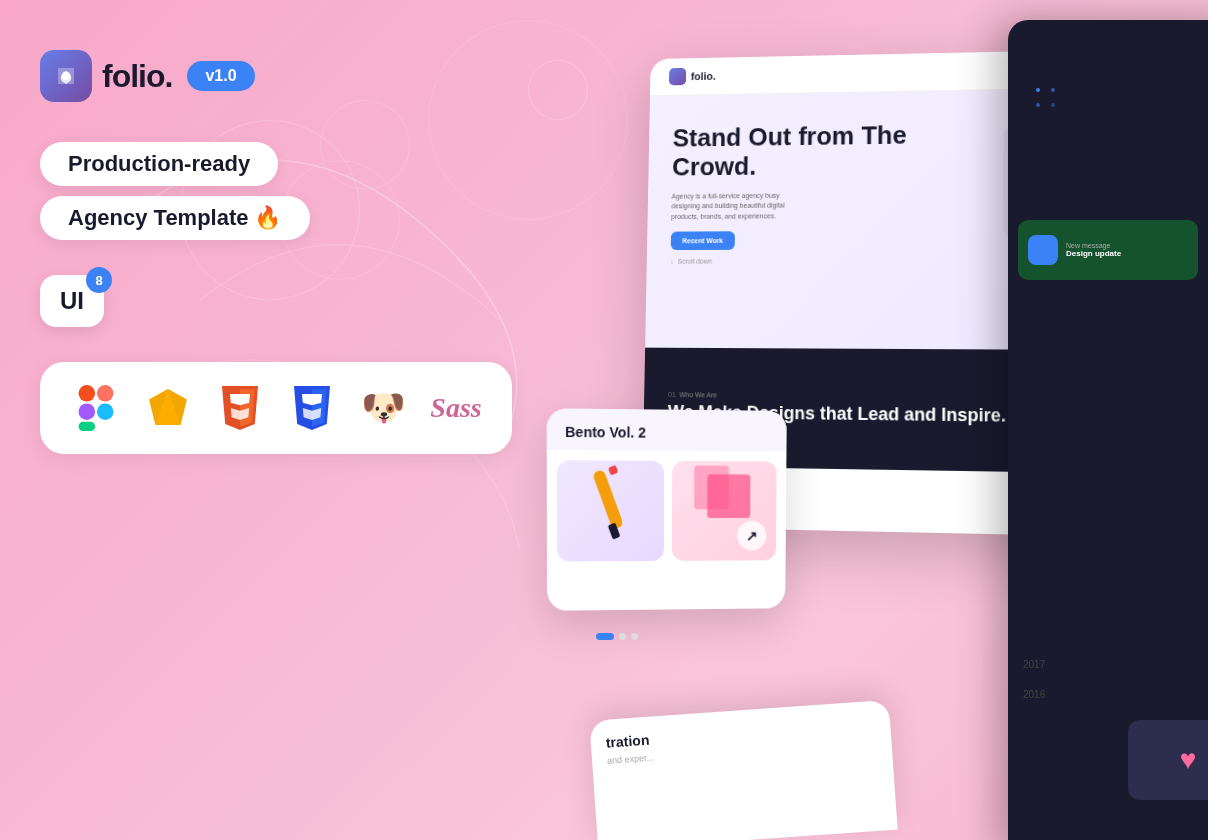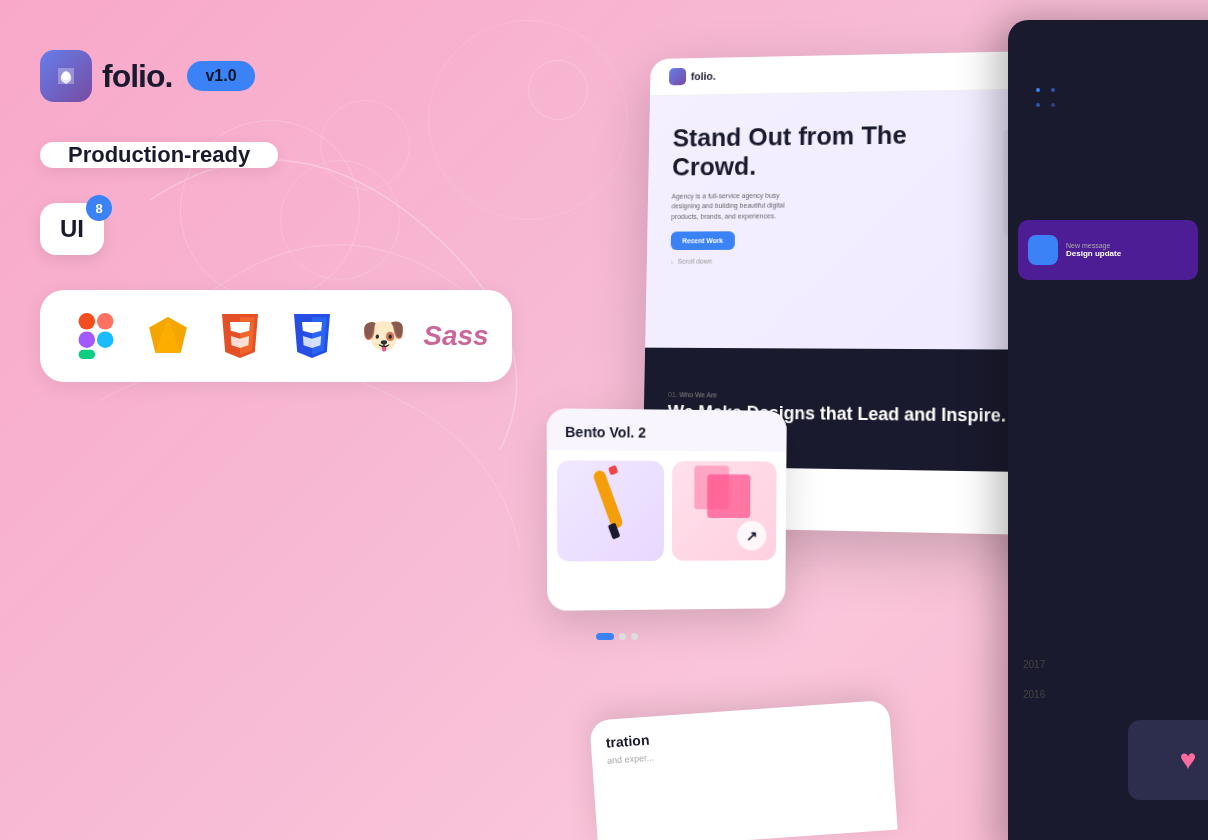--- a/index.html
+++ b/index.html
@@ -48,42 +48,42 @@
 
     .logo-text {
       font-size: 32px;
       font-weight: 800;
       color: #1a1a2e;
       letter-spacing: -1px;
     }
 
     .version-badge {
       background: #3b82f6;
-      color: #0f172a;
+      color: #ffffff;
       font-size: 16px;
       font-weight: 700;
       padding: 6px 18px;
       border-radius: 30px;
       margin-left: 5px;
     }
 
     
     .feature-pills {
       display: flex;
       flex-direction: column;
       gap: 10px;
       margin-bottom: 35px;
     }
 
     .pill {
       display: inline-flex;
       align-items: center;
       background: white;
       border-radius: 50px;
-      padding: 0 28px;
+      padding: 9px 28px;
       font-size: 22px;
       font-weight: 800;
       color: #1a1a2e;
       box-shadow: 0 4px 15px rgba(0,0,0,0.08);
       width: fit-content;
     }
 
     
     .ui-badge-container {
       display: flex;
@@ -308,21 +308,21 @@
 
     .mockup-logo-icon {
       width: 18px;
       height: 18px;
       background: linear-gradient(135deg, #667eea, #764ba2);
       border-radius: 5px;
     }
 
     
     .sass-text {
-      font-family: Liberation Sans, sans-serif;
+      font-family: Liberation Serif, serif;
       font-style: italic;
       font-size: 28px;
       font-weight: 900;
       color: #cc6699;
     }
 
     .mockup-dots {
       position: absolute;
       bottom: 200px;
       right: 570px;
@@ -368,20 +368,23 @@
         <circle cx="16" cy="16" r="4" fill="white"></circle>
       </svg>
     </div>
     <span class="logo-text">folio.</span>
     <span class="version-badge">v1.0</span>
   </div>
 
   <div class="feature-pills">
     <div class="pill">
       <span>Production-ready</span>
+    </div>
+    <div class="pill">
+      <span>Agency Template 🔥</span>
     </div>
   </div>
 
   <div class="ui-badge-container">
     <div class="ui-badge">
       <span>UI</span>
       <span class="ui-badge-number">8</span>
     </div>
   </div>
 
@@ -538,21 +541,21 @@
       </svg>
     </div>
 
     <div style="position:absolute;bottom:190px;left:15px;font-size:10px;color:#444;">2017</div>
     <div style="position:absolute;bottom:160px;left:15px;font-size:10px;color:#444;">2016</div>
 
     <div style="position:absolute;bottom:60px;right:10px;width:120px;height:80px;background:#2d2d4e;border-radius:12px;display:flex;align-items:center;justify-content:center;">
       <span style="font-size:28px;color:#ff6b9d;">♥</span>
     </div>
 
-    <div style="position:absolute;top:200px;left:10px;width:180px;height:60px;background:#4c1d95;border-radius:10px;padding:10px;display:flex;align-items:center;gap:8px;">
+    <div style="position:absolute;top:200px;left:10px;width:180px;height:60px;background:#14532d;border-radius:10px;padding:10px;display:flex;align-items:center;gap:8px;">
       <div style="width:30px;height:30px;background:#3b82f6;border-radius:8px;flex-shrink:0;"></div>
       <div>
         <div style="font-size:7px;color:#aaa;">New message</div>
         <div style="font-size:8px;color:white;font-weight:600;">Design update</div>
       </div>
     </div>
   </div>
 
   <div style="position:absolute;bottom:0;left:80px;width:300px;height:130px;background:white;border-radius:20px 20px 0 0;box-shadow:0 -8px 30px rgba(0,0,0,0.12);transform:rotate(-4deg);transform-origin:bottom center;overflow:hidden;">
     <div style="padding:15px;font-size:12px;color:#999;">

